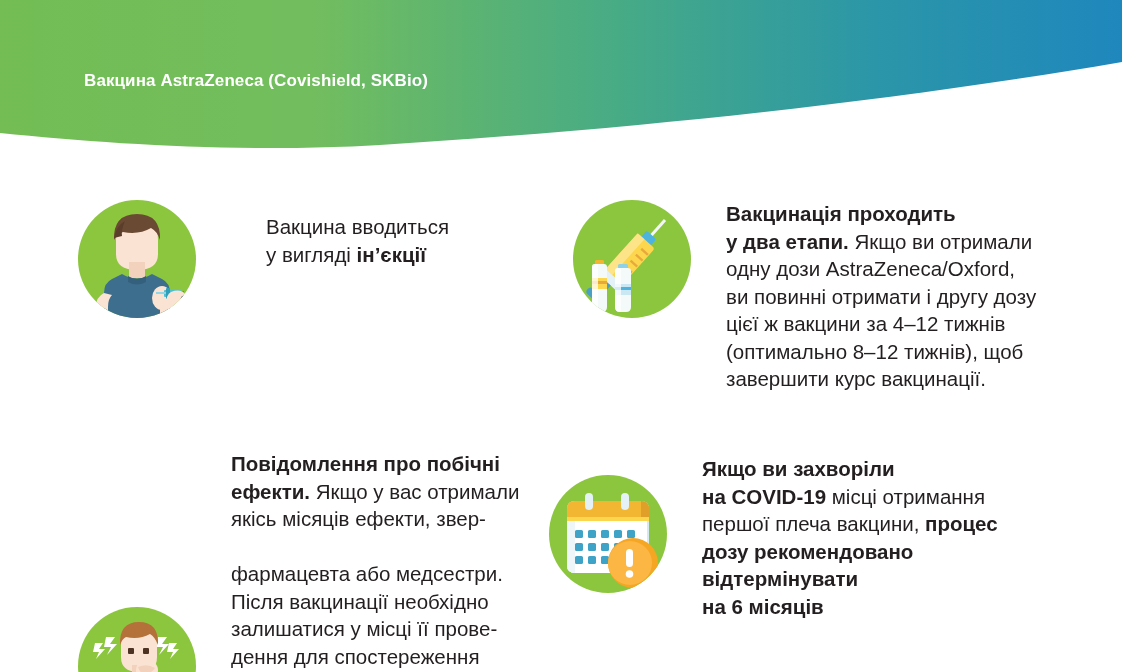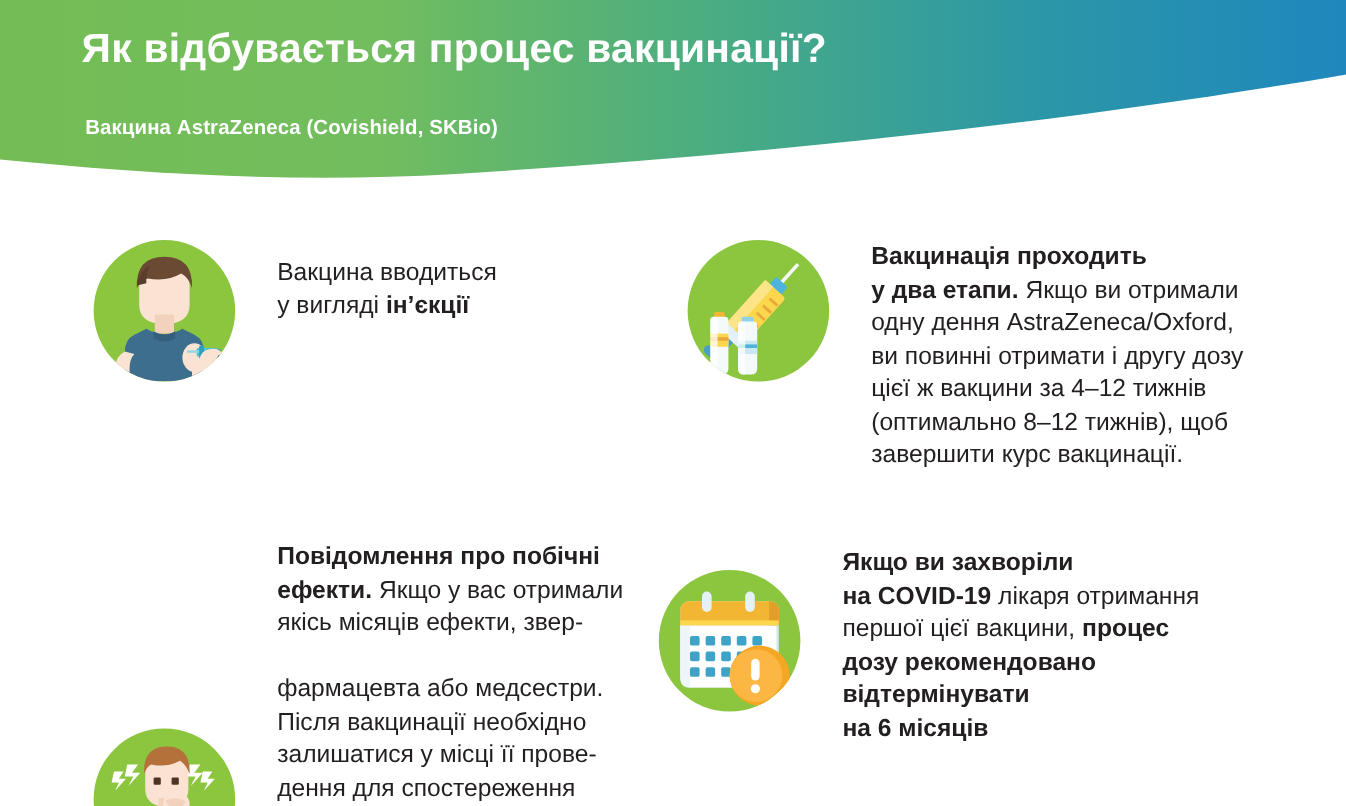--- a/index.html
+++ b/index.html
@@ -43,21 +43,21 @@
     color: #ffffff;
     letter-spacing: 0.2px;
     line-height: 1.15;
     margin: 0;
     white-space: nowrap;
   }
   .header-subtitle {
     font-size: 17px;
     font-weight: bold;
     color: #ffffff;
-    margin: 3px;
+    margin: 16px;
     padding-top: 33px;
     letter-spacing: 0.1px;
     white-space: nowrap;
   }
 
   
   .content {
     position: absolute;
     left: 0;
     top: 160px;
@@ -81,21 +81,21 @@
   .card-icon svg { display: block; width: 118px; height: 118px; }
 
   .card-body {
     font-size: 20.5px;
     line-height: 27.5px;
     color: #231f20;
   }
   .card-body b { font-weight: bold; }
 
   
-  .card-inject      { left: 78px;  top: 40px;  width: 470px; }
+  .card-inject      { left: 78px;  top: 40px;  width: 470px; gap: 35px; }
   .card-inject .card-body   { width: 330px; padding-left: 35px; padding-top: 13px; }
 
   .card-twostep     { left: 573px; top: 40px;  width: 520px; }
   .card-twostep .card-body  { width: 345px; padding-left: 35px; padding-top: 0px; }
 
   .card-covid       { left: 549px; top: 295px; width: 520px; }
   .card-covid .card-body    { width: 345px; padding-left: 35px; padding-top: 0px; }
   .card-covid .card-icon    { margin-top: 20px; }
 
   
@@ -113,21 +113,20 @@
         <stop offset="0%" stop-color="#74bd55"></stop>
         <stop offset="28%" stop-color="#72bd5e"></stop>
         <stop offset="55%" stop-color="#47ab85"></stop>
         <stop offset="78%" stop-color="#2b96a8"></stop>
         <stop offset="100%" stop-color="#1f87bd"></stop>
       </linearGradient>
     </defs>
     <path d="M0,0 L1122,0 L1122,62 C900,100 650,128 380,145 C240,153 110,144 0,133 Z" fill="url(#hdrGrad)"></path>
   </svg>
   <div class="header-text">
-    <h1 class="header-title">Як відбувається процес вакцинації?</h1>
     <div class="header-subtitle">Вакцина AstraZeneca (Covishield, SKBio)</div>
   </div>
 </div>
 
 <div class="content">
 
   <div class="card card-inject">
     <div class="card-icon">
       <svg viewBox="0 0 118 118">
 
@@ -199,21 +198,21 @@
 
         <g>
           <rect x="45" y="64" width="10" height="7" rx="1.5" fill="#8fd2e8"></rect>
           <path d="M42 71 q0 -3 3 -3 l10 0 q3 0 3 3 l0 36 q0 5 -5 5 l-6 0 q-5 0 -5 -5 Z" fill="#f4f9fa"></path>
           <rect x="42" y="84" width="16" height="11" fill="#c9e8f4"></rect>
           <rect x="42" y="87" width="16" height="3" fill="#4fb4dd"></rect>
           <path d="M42 71 q0 -3 3 -3 l3 0 l0 44 l-1 0 q-5 0 -5 -5 Z" fill="#ffffff" opacity="0.75"></path>
         </g>
       </svg>
     </div>
-    <div class="card-body"><b>Вакцинація проходить</b><br><b>у два етапи.</b><span> Якщо ви отримали</span><br><span>одну дення AstraZeneca/Oxford,</span><br><span>ви повинні отримати і другу дозу</span><br><span>цієї ж вакцини за 4–12 тижнів</span><br><span>(оптимально 8–12 тижнів), щоб</span><br><span>завершити курс вакцинації.</span></div>
+    <div class="card-body"><b>Вакцинація проходить</b><br><b>у два етапи.</b><span> Якщо ви отримали</span><br><span>одну дози AstraZeneca/Oxford,</span><br><span>ви повинні отримати і другу дозу</span><br><span>цієї ж вакцини за 4–12 тижнів</span><br><span>(оптимально 8–12 тижнів), щоб</span><br><span>завершити курс вакцинації.</span></div>
   </div>
 
   <div class="sideeffects-wrap">
     <div class="card-icon">
       <svg viewBox="0 0 118 118">
 
         <g fill="#ffffff">
           <path d="M28 30 l9 0 l-5 7 l7 0 l-10 11 l4 -8 l-7 0 Z"></path>
           <path d="M17 36 l8 0 l-4 6 l6 0 l-9 10 l3 -7 l-6 0 Z"></path>
         </g>
@@ -280,16 +279,16 @@
           <rect x="39" y="81" width="8" height="8" rx="1.6"></rect>
           <rect x="52" y="81" width="8" height="8" rx="1.6"></rect>
         </g>
 
         <circle cx="84" cy="88" r="25" fill="#f5a623"></circle>
         <circle cx="81" cy="88" r="22" fill="#fcb643"></circle>
         <rect x="77" y="74" width="7" height="18" rx="3.5" fill="#ffffff"></rect>
         <circle cx="80.5" cy="99" r="3.8" fill="#ffffff"></circle>
       </svg>
     </div>
-    <div class="card-body"><b>Якщо ви захворіли</b><br><b>на COVID-19</b><span> лікаря отримання</span><br><span>першої цієї вакцини, </span><b>процес</b><br><b>дозу рекомендовано</b><br><b>відтермінувати</b><br><b>на 6 місяців</b></div>
+    <div class="card-body"><b>Якщо ви захворіли</b><br><b>на COVID-19</b><span> місці отримання</span><br><span>першої плеча вакцини, </span><b>процес</b><br><b>дозу рекомендовано</b><br><b>відтермінувати</b><br><b>на 6 місяців</b></div>
   </div>
 
 </div>
 
 </body></html>

